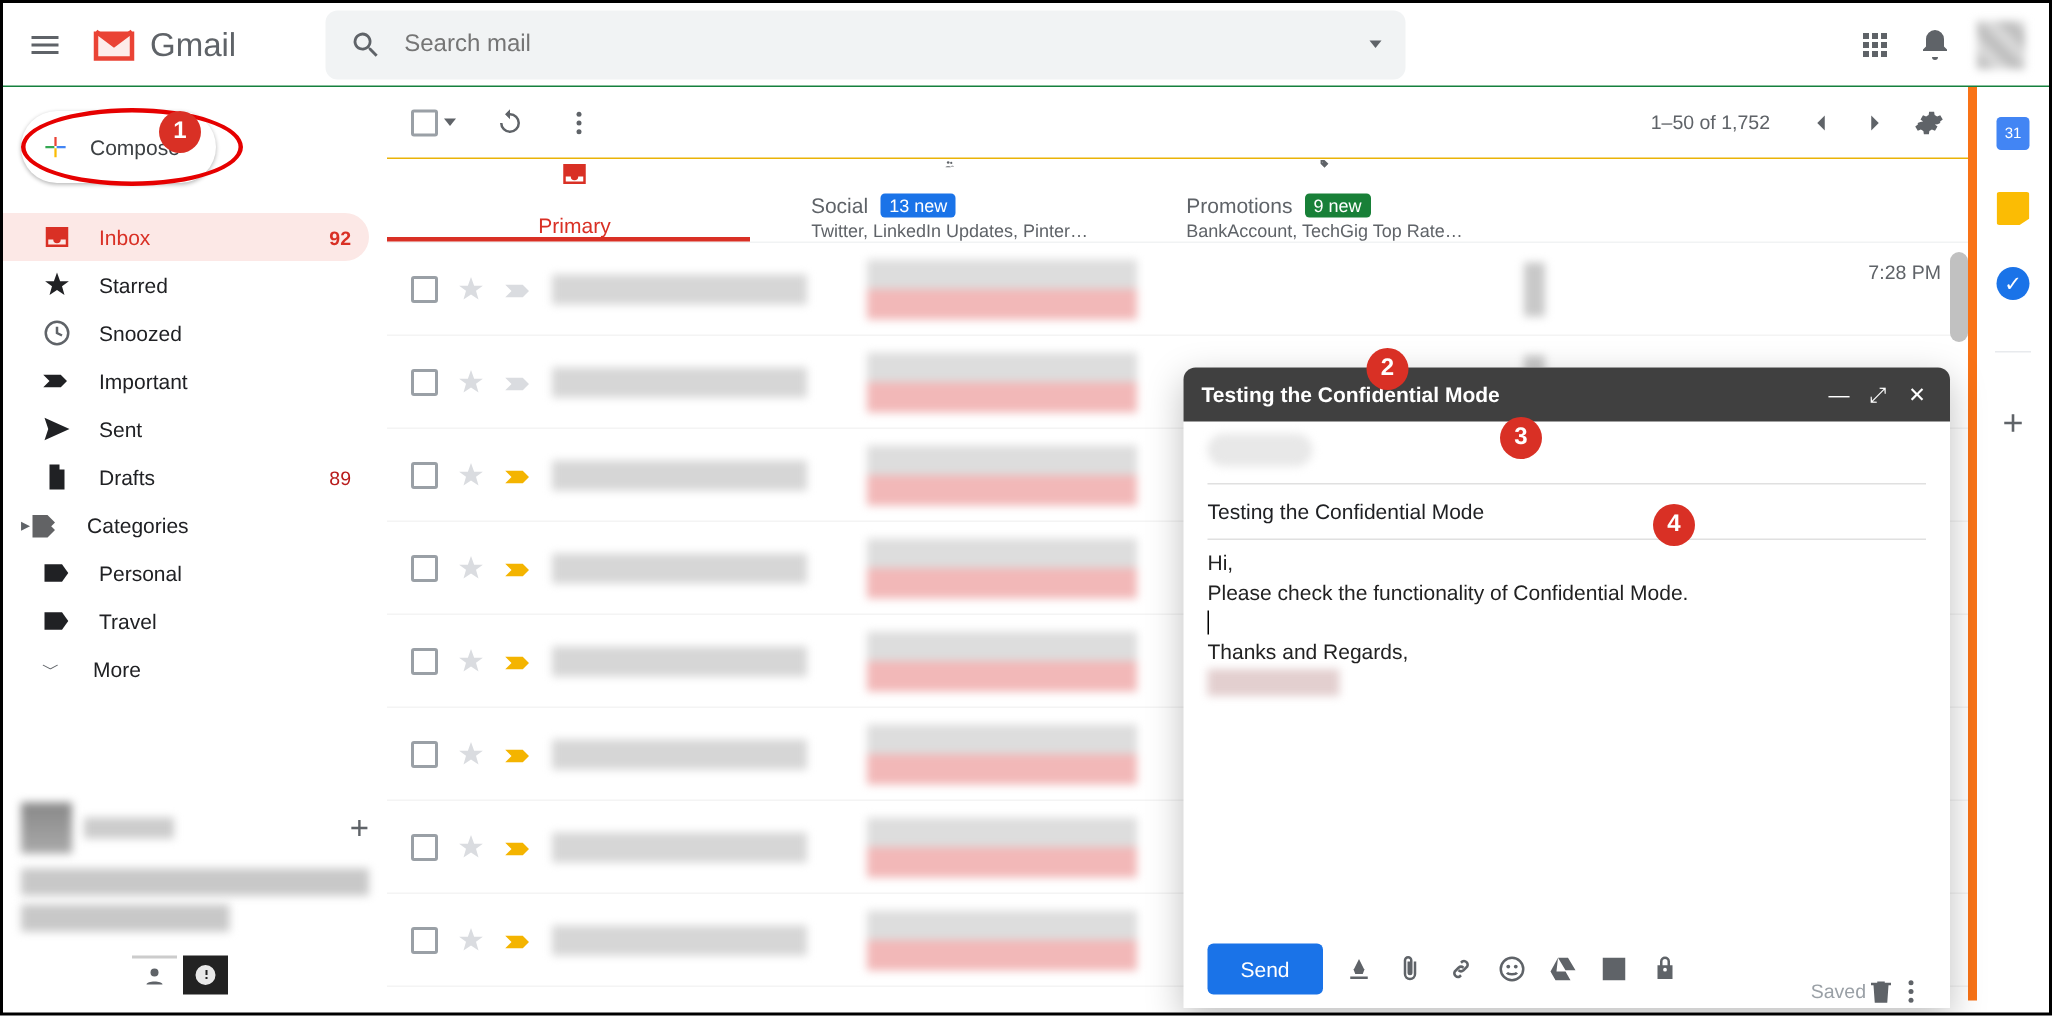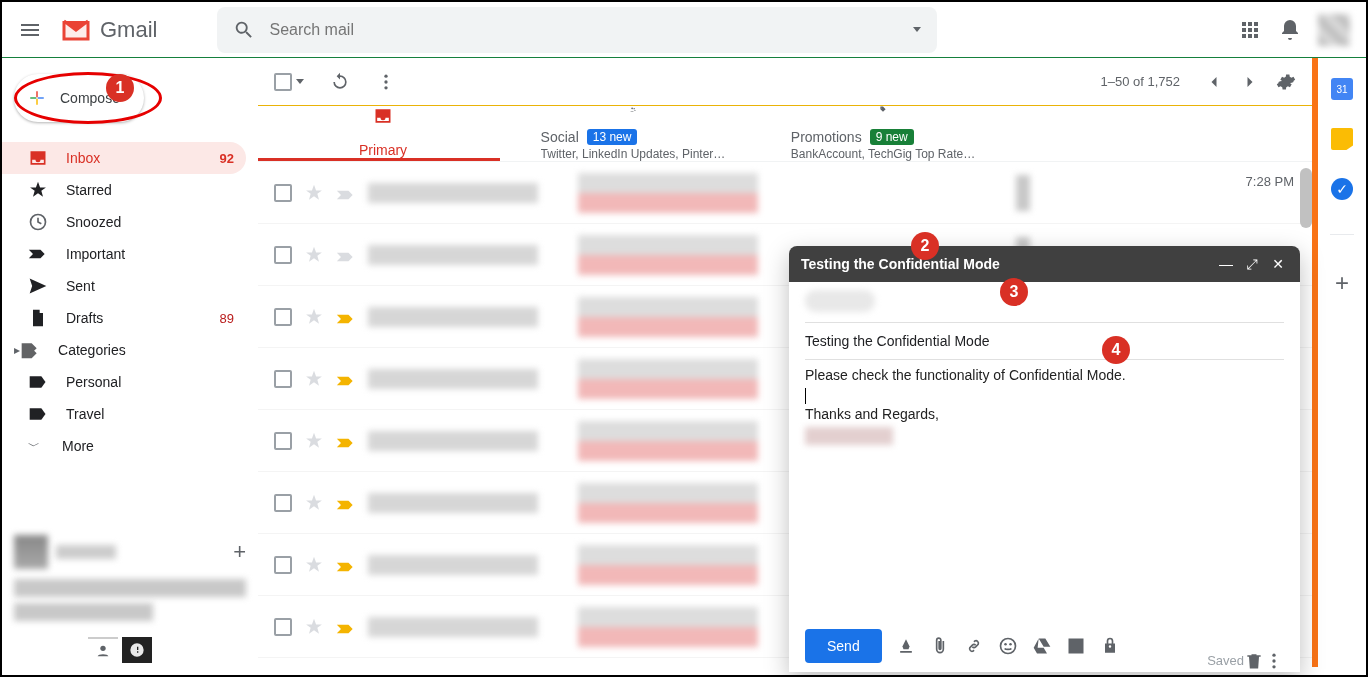--- a/index.html
+++ b/index.html
@@ -435,20 +435,21 @@
     <span class="cw-header-title">Testing the Confidential Mode</span>
     <div class="cw-header-btn">—</div>
     <div class="cw-header-btn">⤢</div>
     <div class="cw-header-btn">✕</div>
   </div>
   <div class="cw-to"><span class="cw-to-chip"></span></div>
   <div class="cw-divider"></div>
   <div class="cw-subject">Testing the Confidential Mode</div>
   <div class="cw-divider"></div>
   <div class="cw-body">
+    <div>Hi,</div>
     <div>Please check the functionality of Confidential Mode.</div>
     <div><span class="cw-cursor"></span></div>
     <div>Thanks and Regards,</div>
     <div><span class="sig-blur"></span></div>
   </div>
   <div class="cw-footer">
     <button class="send-btn">Send</button>
     <svg class="ficon" viewBox="0 0 24 24">
         <path d="M5 18h14v2H5zm4-2h6l1.5-4h-9zM12 4l4 8H8z"></path>
       </svg>

